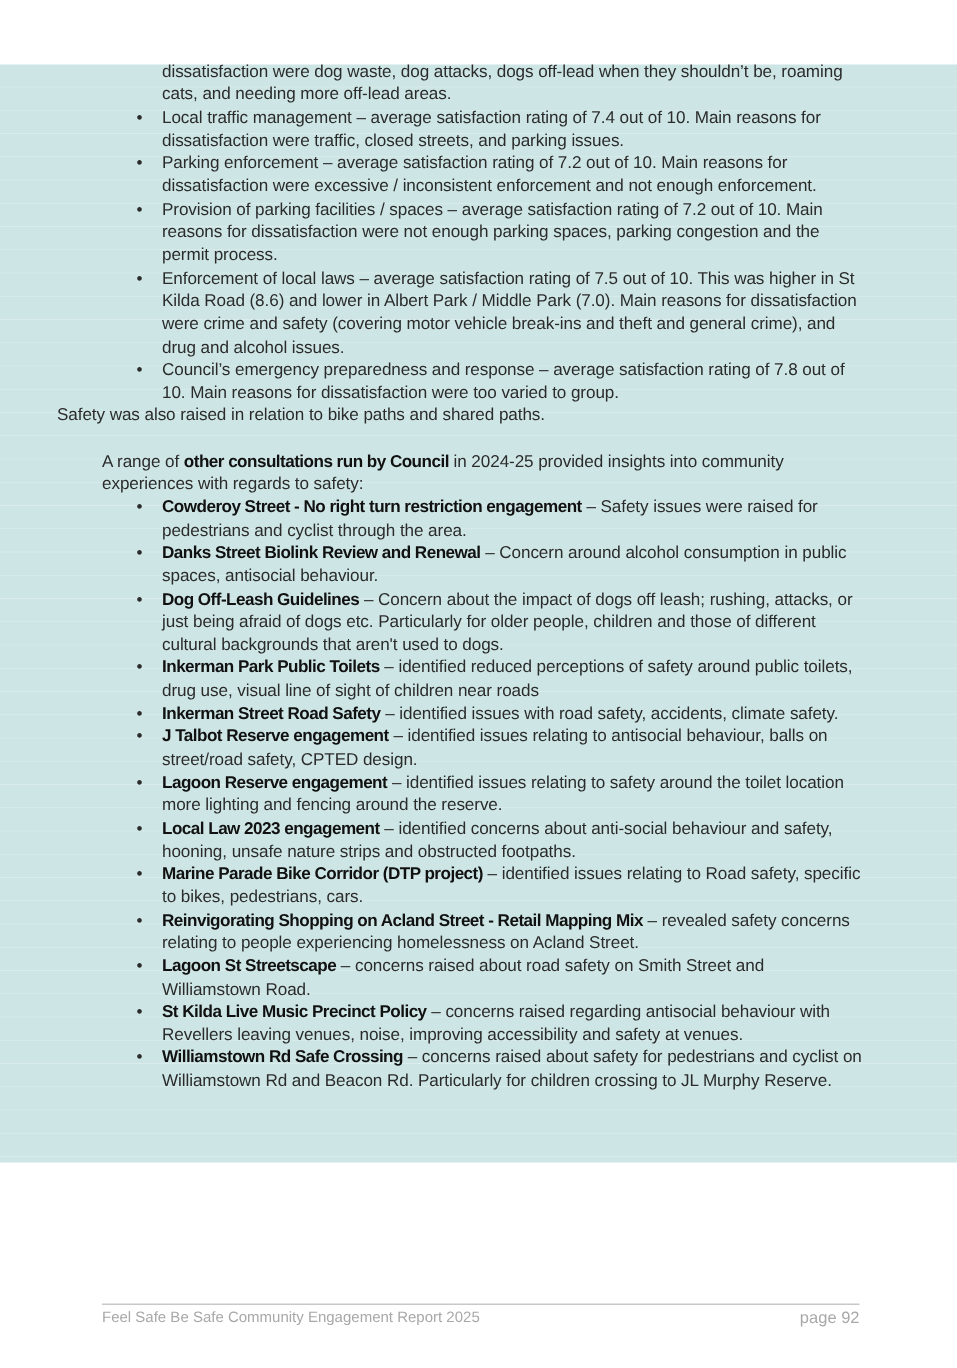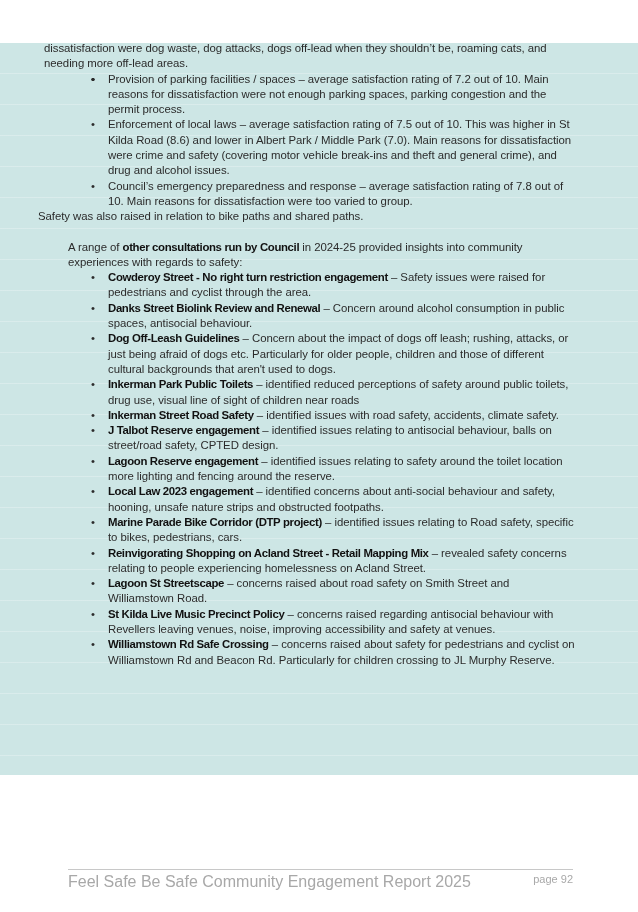--- a/index.html
+++ b/index.html
@@ -15,45 +15,45 @@
   }
   .content {
     position: absolute; left: 0; top: 41px; width: 638px;
     font-size: 11.4px; line-height: 15.3px; letter-spacing: -0.05px;
   }
   ul { list-style: none; margin: 0; padding: 0; }
   li { position: relative; padding-left: 108px; padding-right: 62px; }
   li .bullet {
     position: absolute; left: 88px; top: 0; width: 10px; text-align: center;
   }
-  .cont { padding-left: 44px; padding-right: 62px; }
+  .cont { padding-left: 108px; padding-right: 62px; }
   .para { padding-left: 68px; padding-right: 62px; }
   .safety-line { padding-left: 38px; }
   .gap { height: 15px; }
   b { font-weight: bold; color: #111; letter-spacing: -0.35px; }
   .footer-rule {
     position: absolute; left: 68px; top: 869px; width: 505px; height: 1px; background: #c8c8c8;
   }
   .footer-left {
-    position: absolute; left: 68px; top: 873px; font-size: 16px; color: #a8a8a8;
+    position: absolute; left: 68px; top: 873px; font-size: 10px; color: #a8a8a8;
   }
   .footer-right {
     position: absolute; right: 65px; top: 873px; font-size: 11px; color: #a8a8a8;
   }
 </style>
 </head>
 <body>
 
 <div class="band"></div>
 
 <div class="content">
   <div class="cont">dissatisfaction were dog waste, dog attacks, dogs off-lead when they shouldn’t be, roaming cats, and needing more off-lead areas.</div>
   <ul>
-    <li><span class="bullet">•</span></li>
-    <li><span class="bullet">•</span></li>
+    <li><span class="bullet">•</span><span>Local traffic management – average satisfaction rating of 7.4 out of 10. Main reasons for dissatisfaction were traffic, closed streets, and parking issues.</span></li>
+    <li><span class="bullet">•</span><span>Parking enforcement – average satisfaction rating of 7.2 out of 10. Main reasons for dissatisfaction were excessive / inconsistent enforcement and not enough enforcement.</span></li>
     <li><span class="bullet">•</span><span>Provision of parking facilities / spaces – average satisfaction rating of 7.2 out of 10. Main reasons for dissatisfaction were not enough parking spaces, parking congestion and the permit process.</span></li>
     <li><span class="bullet">•</span><span>Enforcement of local laws – average satisfaction rating of 7.5 out of 10. This was higher in St Kilda Road (8.6) and lower in Albert Park / Middle Park (7.0). Main reasons for dissatisfaction were crime and safety (covering motor vehicle break-ins and theft and general crime), and drug and alcohol issues.</span></li>
     <li><span class="bullet">•</span><span>Council’s emergency preparedness and response – average satisfaction rating of 7.8 out of 10. Main reasons for dissatisfaction were too varied to group.</span></li>
   </ul>
   <div class="safety-line">Safety was also raised in relation to bike paths and shared paths.</div>
   <div class="gap"></div>
   <div class="para"><span>A range of </span><b>other consultations run by Council</b><span> in 2024-25 provided insights into community experiences with regards to safety:</span></div>
   <ul>
     <li><span class="bullet">•</span><b>Cowderoy Street - No right turn restriction engagement</b><span> – Safety issues were raised for pedestrians and cyclist through the area.</span></li>
     <li><span class="bullet">•</span><b>Danks Street Biolink Review and Renewal</b><span> – Concern around alcohol consumption in public spaces, antisocial behaviour.</span></li>

